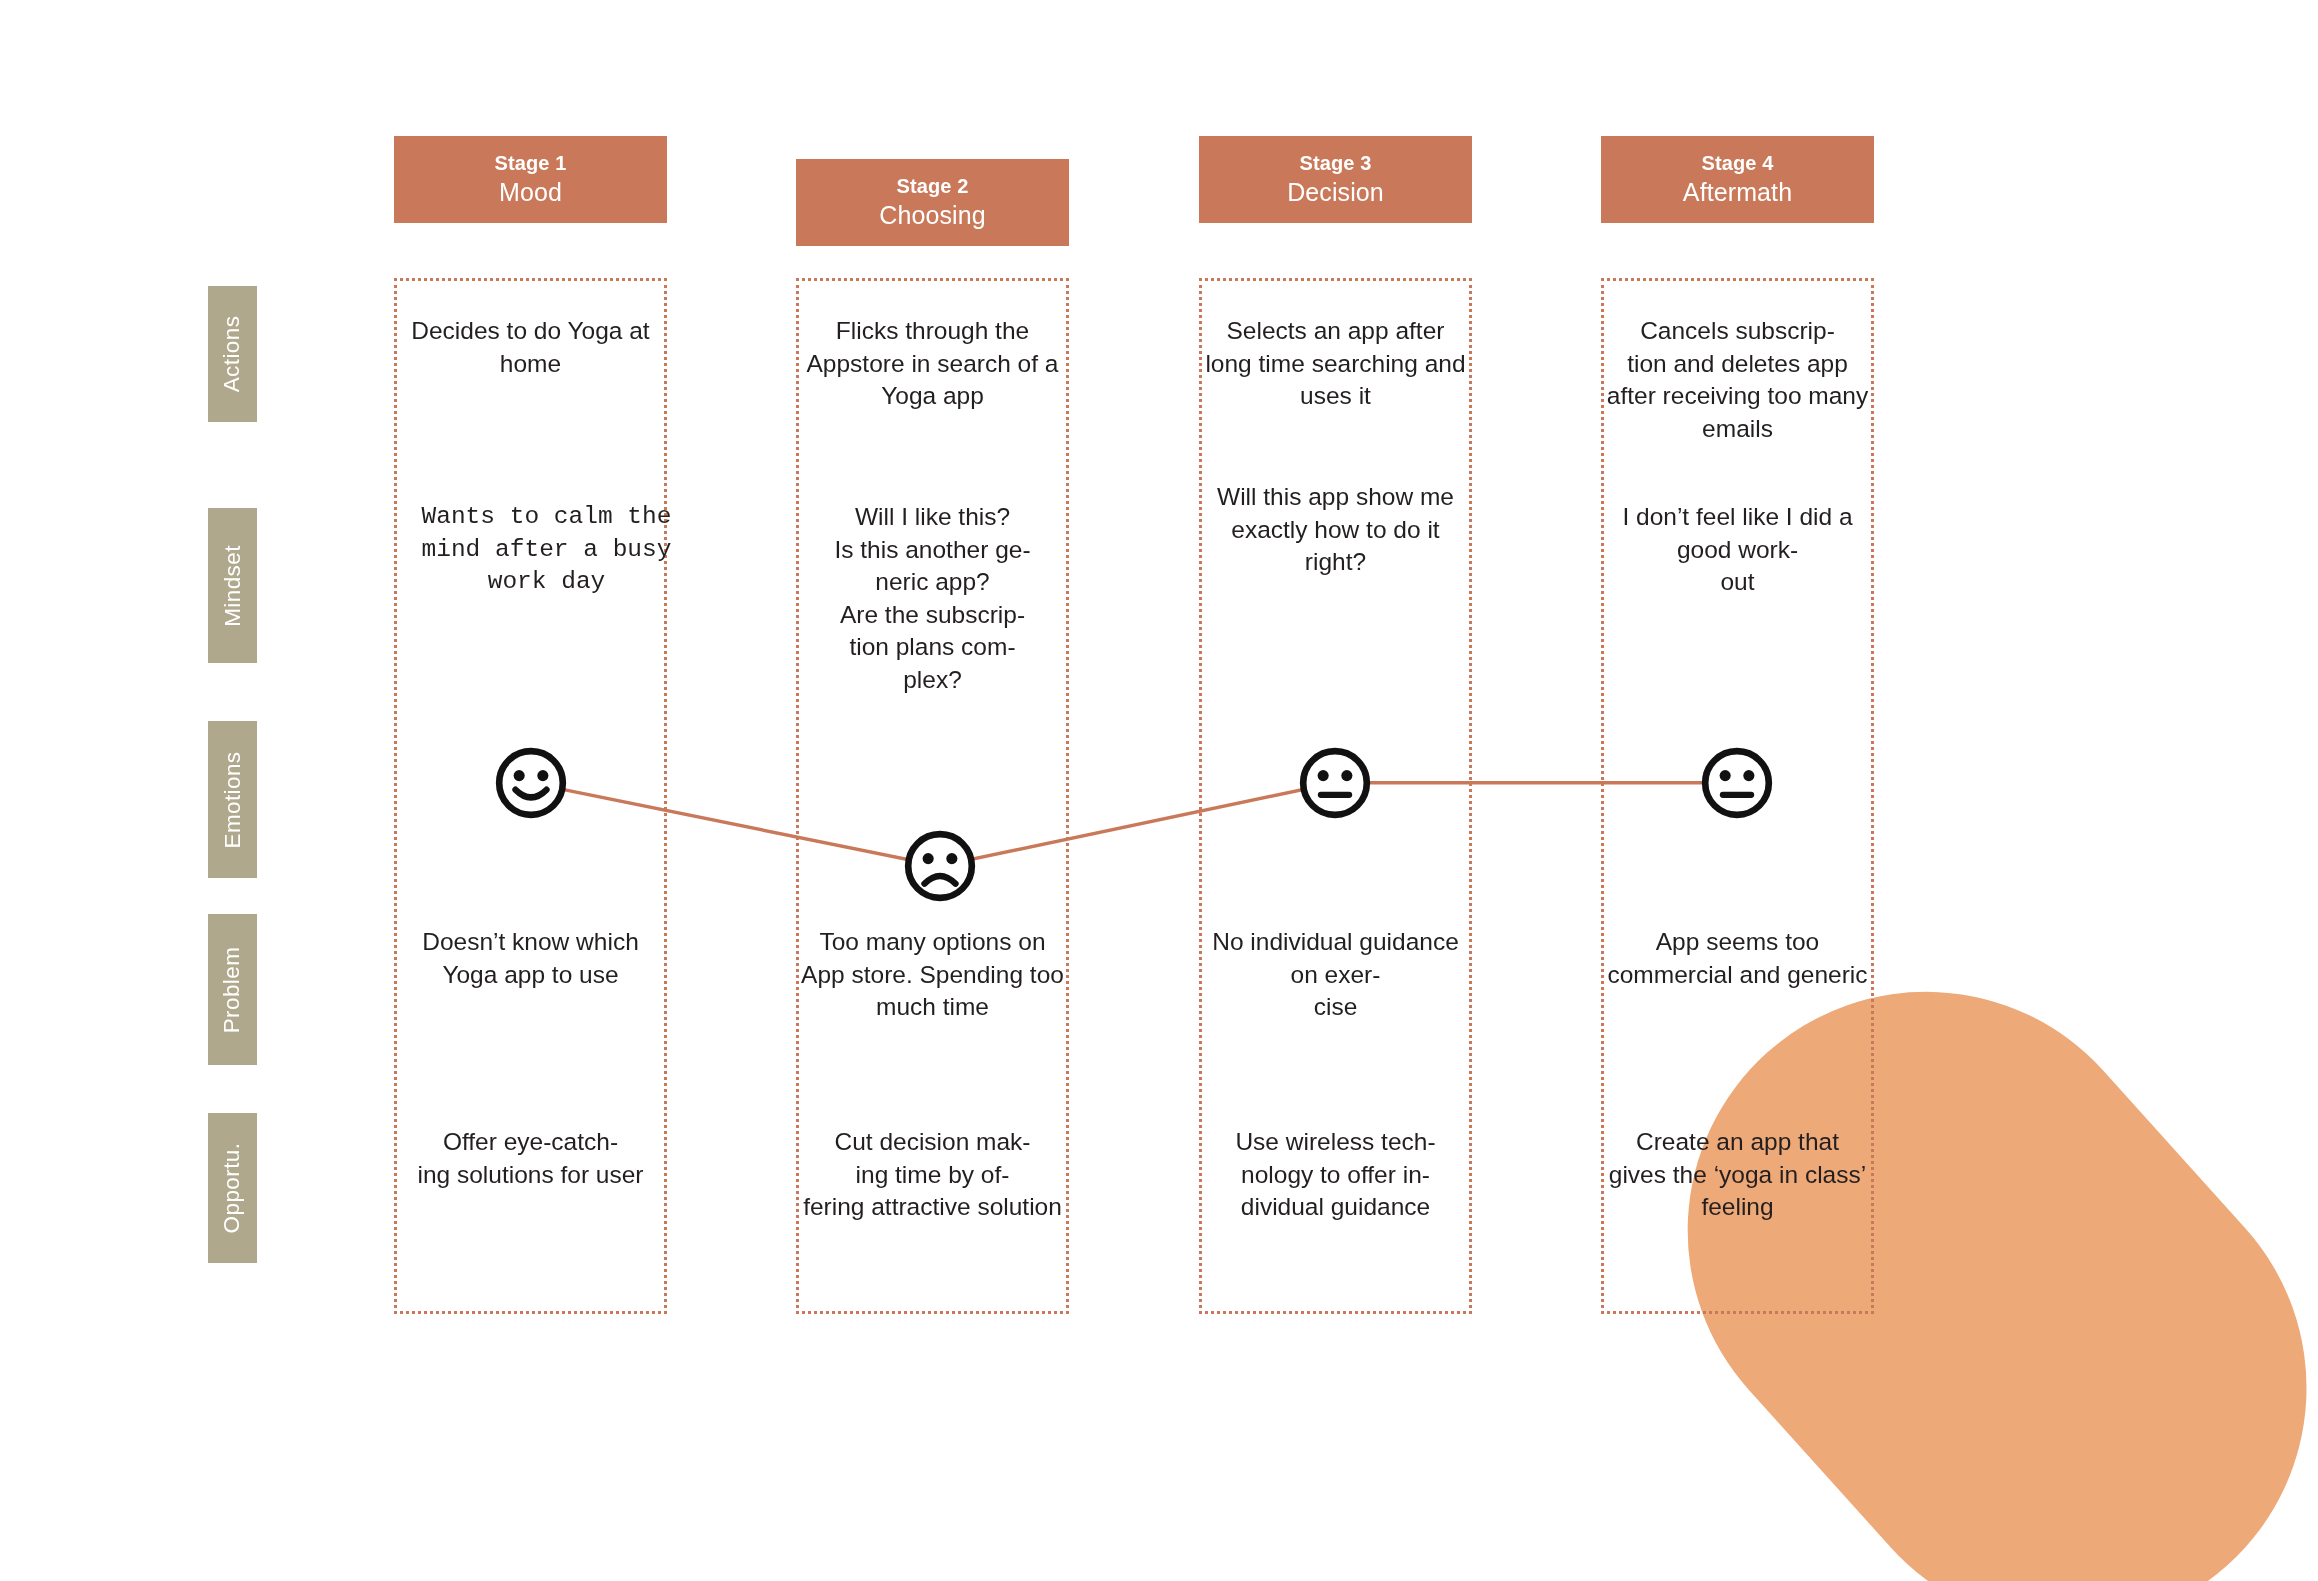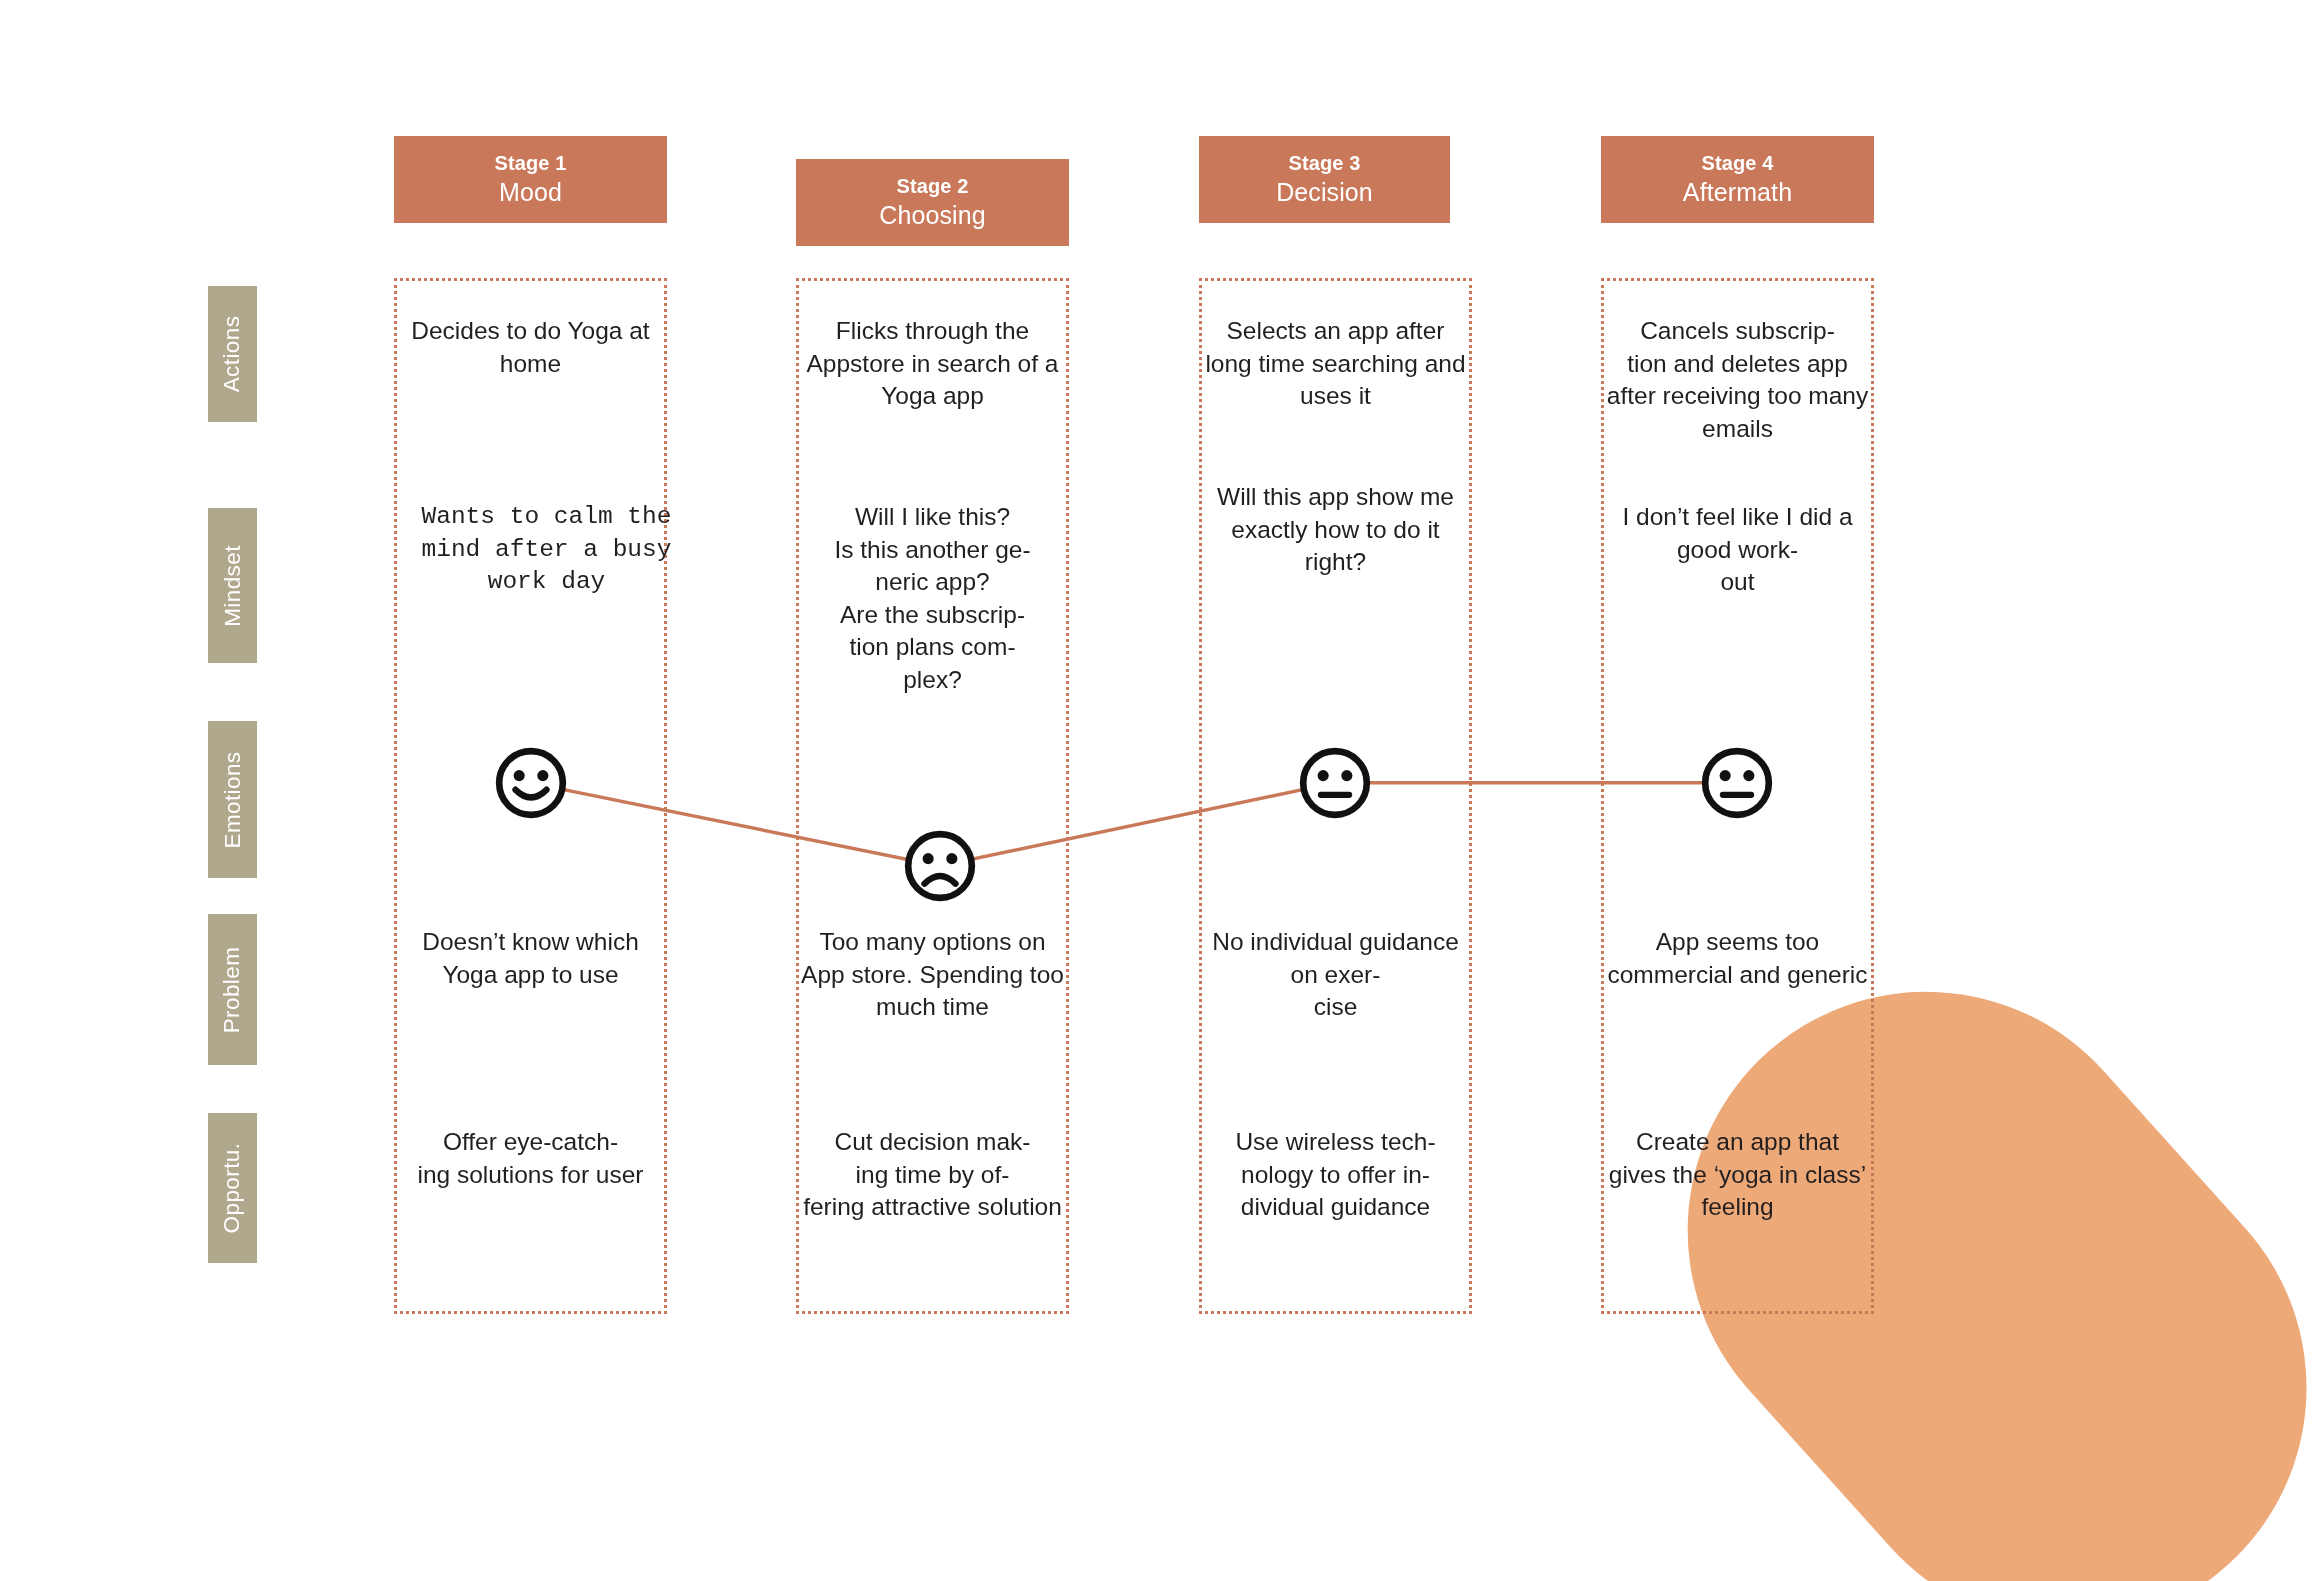--- a/index.html
+++ b/index.html
@@ -133,21 +133,21 @@
   <div class="stage-header" style="left:394px; width:273px;">
     <div class="stage-index">Stage 1</div>
     <div class="stage-name">Mood</div>
   </div>
 
   <div class="stage-header" style="left:796px; width:273px;margin-top:23px;">
     <div class="stage-index">Stage 2</div>
     <div class="stage-name">Choosing</div>
   </div>
 
-  <div class="stage-header" style="left:1199px; width:251px;text-align:center;">
+  <div class="stage-header" style="left:1199px; width:273px;text-align:center;">
     <div class="stage-index">Stage 3</div>
     <div class="stage-name">Decision</div>
   </div>
 
   <div class="stage-header" style="left:1601px; width:273px;">
     <div class="stage-index">Stage 4</div>
     <div class="stage-name">Aftermath</div>
   </div>
 
   <div class="row-label" style="top:286px; height:136px;">

